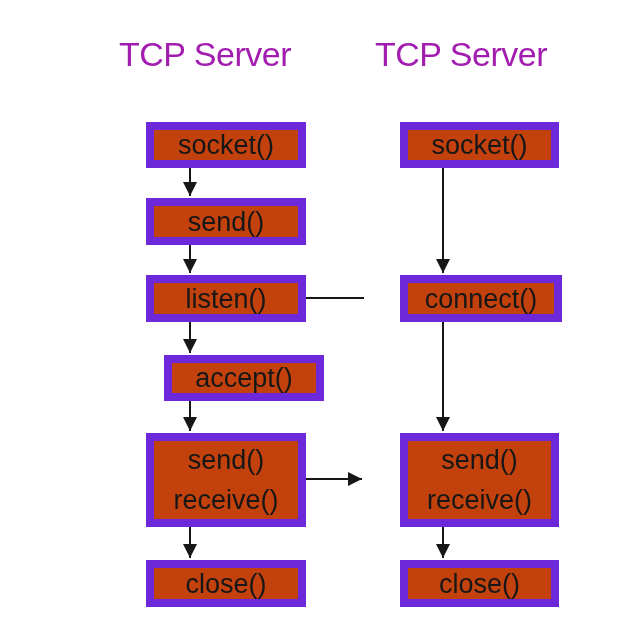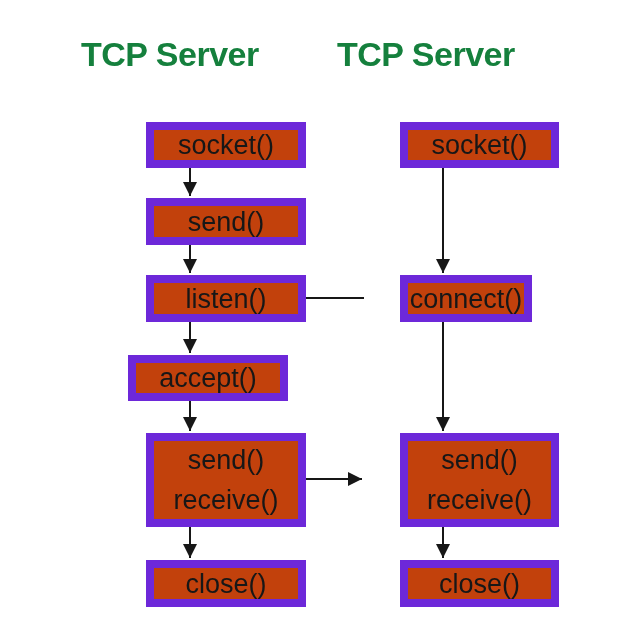--- a/index.html
+++ b/index.html
@@ -11,24 +11,24 @@
     position: relative;
     width: 640px;
     height: 640px;
     background: #ffffff;
     font-family: "Liberation Sans", sans-serif;
     overflow: hidden;
   }
   .col-title {
     position: absolute;
     width: 210px;
-    text-align: left;
+    text-align: right;
     font-size: 34px;
-    font-weight: 700;
-    color: #15803d;
+    font-weight: 400;
+    color: #a21caf;
     line-height: 36px;
     letter-spacing: -0.5px;
   }
   .node {
     position: absolute;
     box-sizing: border-box;
     border: 8px solid #6d28d9;
     background: #c2410c;
     color: #171717;
     display: flex;
@@ -76,24 +76,24 @@
       <line x1="443" y1="527" x2="443" y2="558" marker-end="url(#ah)"></line>
 
       <line x1="364" y1="298" x2="272" y2="298" marker-end="url(#ah)"></line>
       <line x1="272" y1="479" x2="362" y2="479" marker-start="url(#ah)" marker-end="url(#ah)"></line>
     </g>
   </svg>
 
   <div class="node" style="left:110px; top:122px; width:160px; height:46px;">socket()</div>
   <div class="node" style="left:110px; top:198px; width:160px; height:47px;">send()</div>
   <div class="node" style="left:110px; top:275px; width:160px; height:47px;text-align:center;">listen()</div>
-  <div class="node" style="left:92px; top:355px; width:160px; height:46px;">accept()</div>
+  <div class="node" style="left:128px; top:355px; width:160px; height:46px;">accept()</div>
   <div class="node" style="left:110px; top:433px; width:160px; height:94px;">send()
 receive()</div>
   <div class="node" style="left:110px; top:560px; width:160px; height:47px;">close()</div>
 
   <div class="node" style="left:364px; top:122px; width:159px; height:46px;">socket()</div>
-  <div class="node" style="left:364px; top:275px; width:132px; height:47px;">connect()</div>
+  <div class="node" style="left:364px; top:275px; width:162px; height:47px;">connect()</div>
   <div class="node" style="left:364px; top:433px; width:159px; height:94px;">send()
 receive()</div>
   <div class="node" style="left:364px; top:560px; width:159px; height:47px;">close()</div>
 
 </div>
 
 </body></html>

